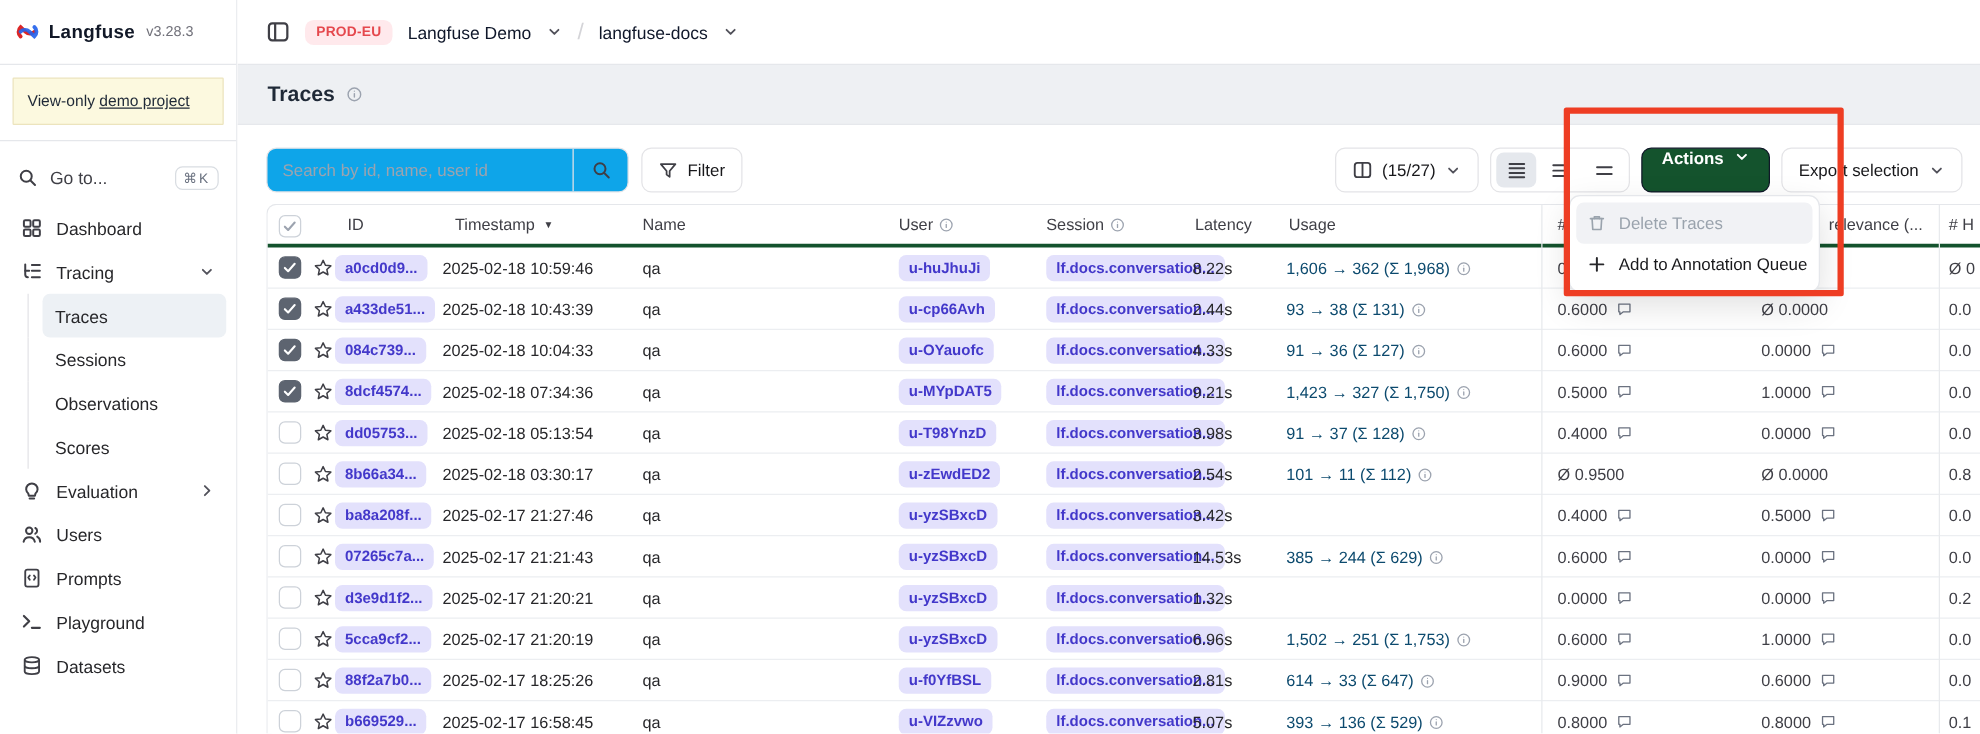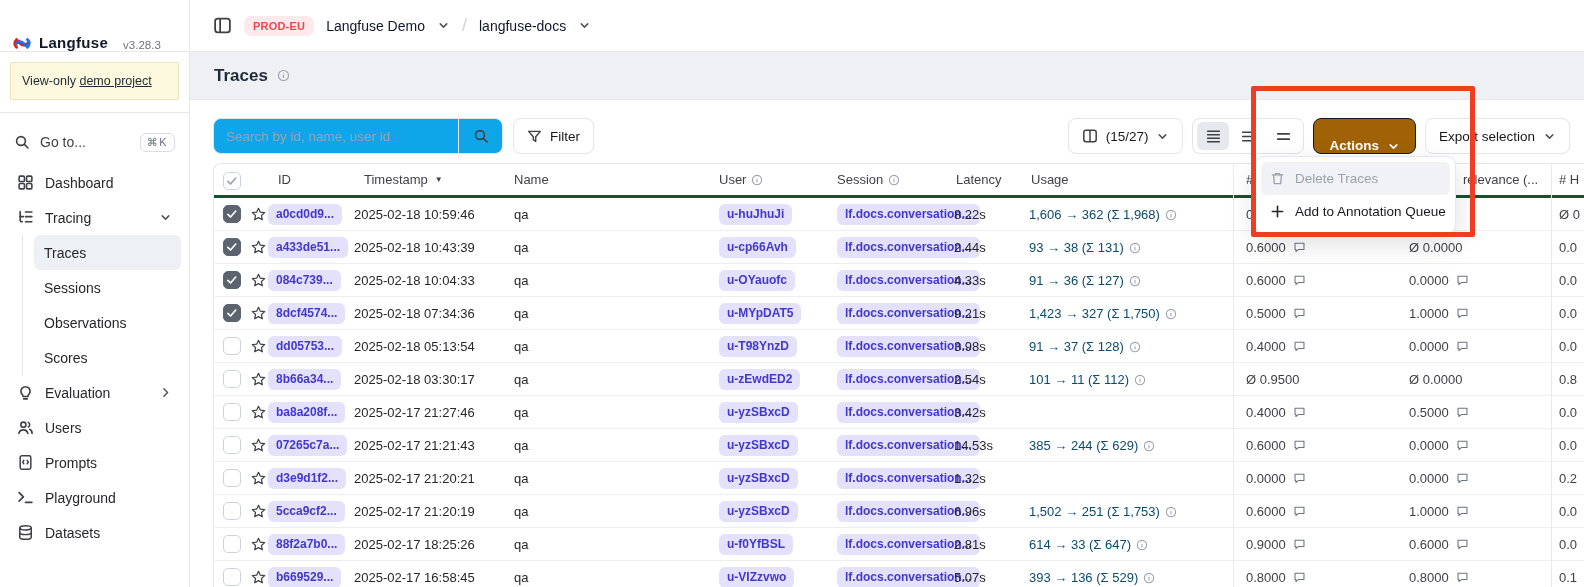--- a/index.html
+++ b/index.html
@@ -3,23 +3,23 @@
 <meta charset="utf-8">
 <style>
   *{box-sizing:border-box}
   html,body{margin:0;padding:0}
   body{width:1584px;height:587px;overflow:hidden;background:#fff;color:#18181b;
        font-family:"Liberation Sans",sans-serif;font-size:14px}
   .app{display:flex;width:1584px;height:587px}
 
   
   .sidebar{width:190px;min-width:190px;border-right:1px solid #e5e7eb;background:#fff;position:relative}
-  .sb-header{height:52px;display:flex;align-items:flex-end;padding:0 12px;border-bottom:1px solid #e5e7eb;gap:7px}
+  .sb-header{height:52px;display:flex;align-items:center;padding:0 12px;border-bottom:1px solid #e5e7eb;gap:7px}
   .sb-name{font-weight:800;font-size:15px;letter-spacing:.3px;color:#111827}
-  .sb-version{font-size:11.5px;color:#71717a;margin-left:8px}
+  .sb-version{font-size:11.5px;color:#71717a;margin-left:2px}
   .sb-banner-wrap{padding:10px 10px 12px;border-bottom:1px solid #e5e7eb}
   .sb-banner{background:#fcf9df;border:1px solid #ece4bd;border-radius:1px;padding:11px 11px;font-size:12.5px;color:#1f2937}
   .sb-banner a{color:#1f2937;text-decoration:underline;cursor:pointer}
   .goto{display:flex;align-items:center;gap:10px;padding:0 14px;height:42px;margin-top:8px;cursor:pointer}
   .goto .lbl{font-size:14px;color:#3f3f46}
   .kbd{margin-left:auto;border:1px solid #d9dde2;border-radius:6px;font-size:11px;color:#6b7280;padding:2px 6px;letter-spacing:1.5px;background:#fff}
   .nav{padding:2px 8px}
   .nav-item{display:flex;align-items:center;gap:10px;height:35px;padding:0 9px;border-radius:6px;font-size:14px;color:#27272a;cursor:pointer}
   .nav-item .nicon{width:18px;display:flex;align-items:center;color:#3f3f46}
   .nav-item .chev{margin-left:auto;display:flex;color:#52525b}
@@ -45,21 +45,21 @@
   .searchbox input{flex:1;border:0;outline:0;padding:0 12px;font-size:13.5px;color:#18181b;font-family:inherit;background:transparent}
   .searchbox input::placeholder{color:#9ca3af}
   .search-div{width:1px;height:36px;background:#e4e4e7}
   .search-btn{width:43px;height:36px;display:flex;align-items:center;justify-content:center;color:#3f3f46;cursor:pointer}
   .btn{height:36px;border:1px solid #e4e4e7;border-radius:8px;background:#fff;display:flex;align-items:center;gap:8px;padding:0 13px;font-size:13.5px;color:#18181b;cursor:pointer;font-weight:500;white-space:nowrap}
   .btn .bicon{display:flex;color:#3f3f46}
   .btn .chev{display:flex;color:#52525b}
   .rh-group{height:36px;border:1px solid #e4e4e7;border-radius:8px;display:flex;align-items:center;padding:0 4px;gap:3px;background:#fff}
   .rh{width:32px;height:28px;border-radius:6px;display:flex;align-items:center;justify-content:center;color:#3f3f46;cursor:pointer}
   .rh.selected{background:#e5e8ed}
-  .btn-dark{height:36px;background:#a16207;color:#fff;border-radius:8px;display:flex;align-items:flex-end;gap:8px;padding:0 15px;font-size:13.5px;font-weight:600;border:1px solid #101828;cursor:pointer}
+  .btn-dark{height:36px;background:#14532d;color:#fff;border-radius:8px;display:flex;align-items:flex-start;gap:8px;padding:0 15px;font-size:13.5px;font-weight:600;border:1px solid #101828;cursor:pointer}
   .btn-dark .chev{display:flex;color:#fff}
 
   
   .tablewrap{position:absolute;top:163px;left:23px;right:0;bottom:0;border:1px solid #e5e7eb;border-bottom:0;border-right:0;border-radius:8px 0 0 0;overflow:hidden;background:#fff}
   .thead{position:relative;height:34px;border-bottom:3px solid #14532d;font-size:13px;color:#3f3f46;font-weight:400}
   .thead .h{position:absolute;top:8px;white-space:nowrap;display:flex;gap:5px;align-items:center}
   .sortmark{font-size:8px;color:#3f3f46;margin-left:2px}
   .row{position:relative;height:33px;border-bottom:1px solid #eceef1;font-size:13px;color:#27272a}
   .cell{position:absolute;top:0;height:33px;display:flex;align-items:center;white-space:nowrap;gap:5px}
   .c-id{left:54px}.c-ts{left:140px;color:#27272a}.c-name{left:300px}

